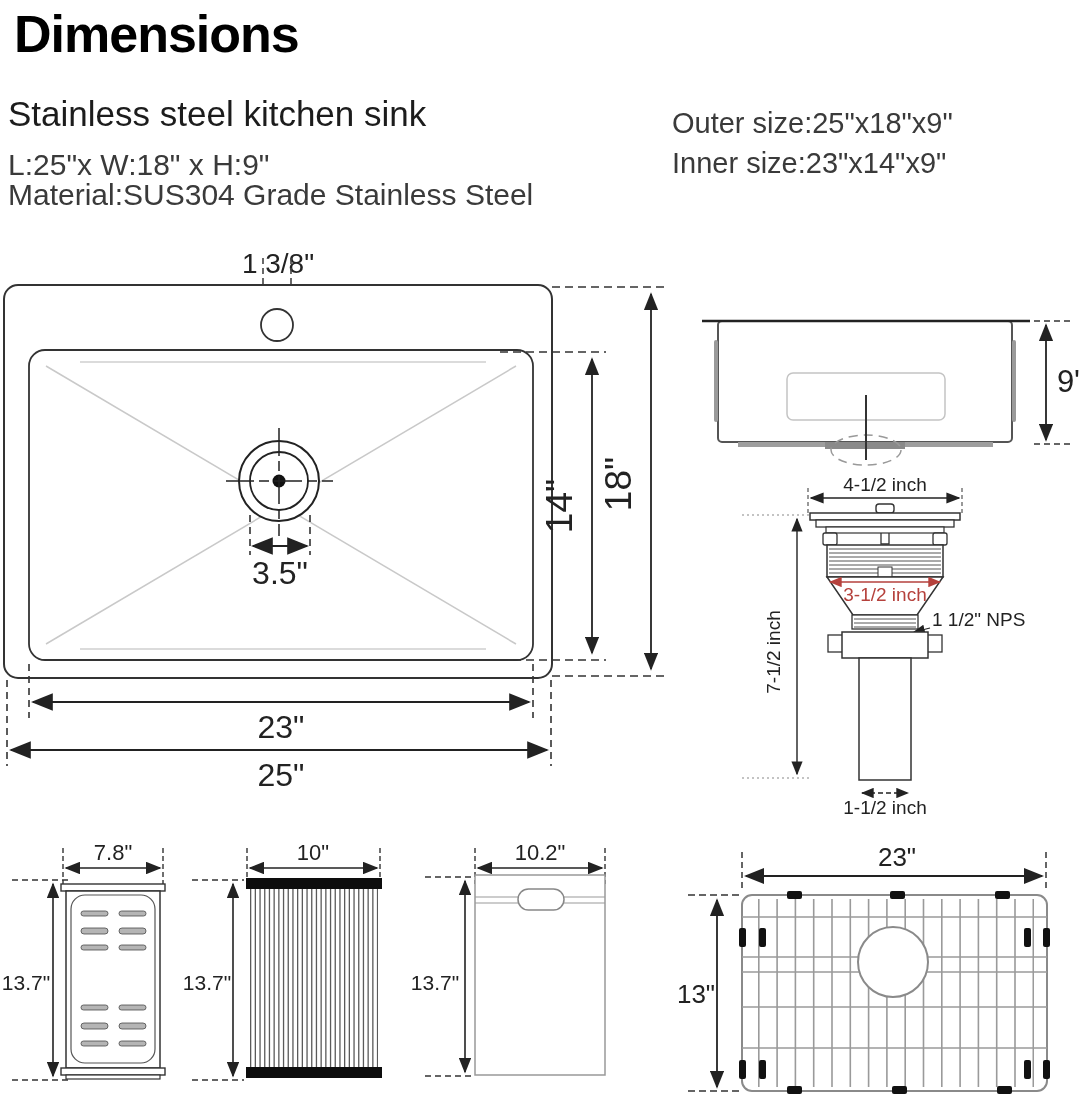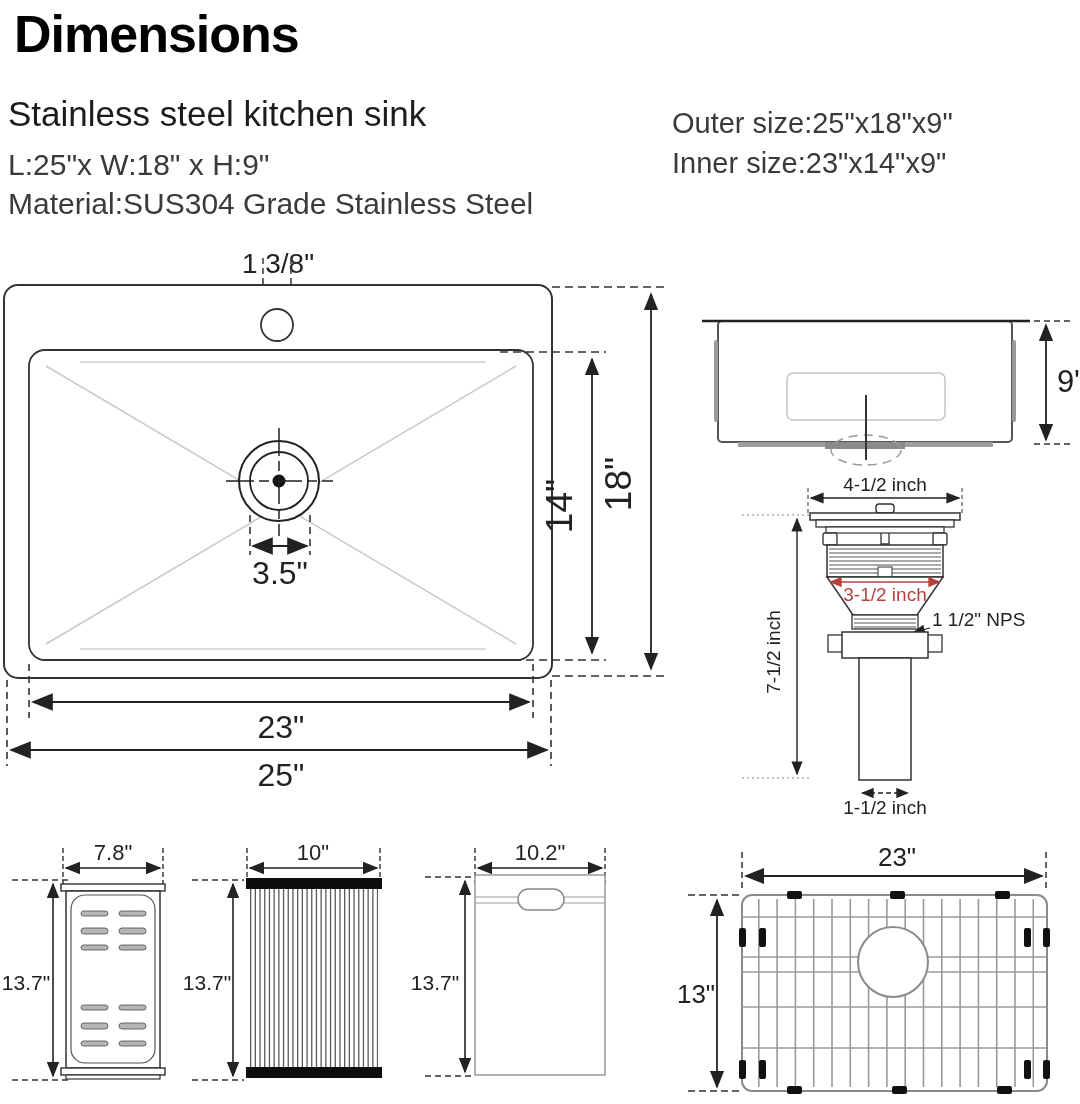--- a/index.html
+++ b/index.html
@@ -21,21 +21,21 @@
   .dimtxt-drain{font-size:19px;}
 </style>
 </head>
 <body>
 
 <div id="canvas">
 
   <div class="abs title" style="left:14px;top:4px;">Dimensions</div>
   <div class="abs subtitle" style="left:8px;top:94px;">Stainless steel kitchen sink</div>
   <div class="abs specline" style="left:8px;top:148px;">L:25"x W:18" x H:9"</div>
-  <div class="abs specline" style="left:8px;top:187px;">Material:SUS304 Grade Stainless Steel</div>
+  <div class="abs specline" style="left:8px;top:178px;">Material:SUS304 Grade Stainless Steel</div>
   <div class="abs rightspec" style="left:672px;top:103px;">
     <div>Outer size:25"x18"x9"</div>
     <div>Inner size:23"x14"x9"</div>
   </div>
 
   <svg style="left:0;top:240px;" width="670" height="560" viewBox="0 0 670 560">
     <defs>
       <marker id="mA1" viewBox="0 0 10 8" refX="9" refY="4" markerWidth="10" markerHeight="8" orient="auto-start-reverse">
         <path d="M0,0L10,4L0,8Z" fill="#222"></path>
       </marker>

